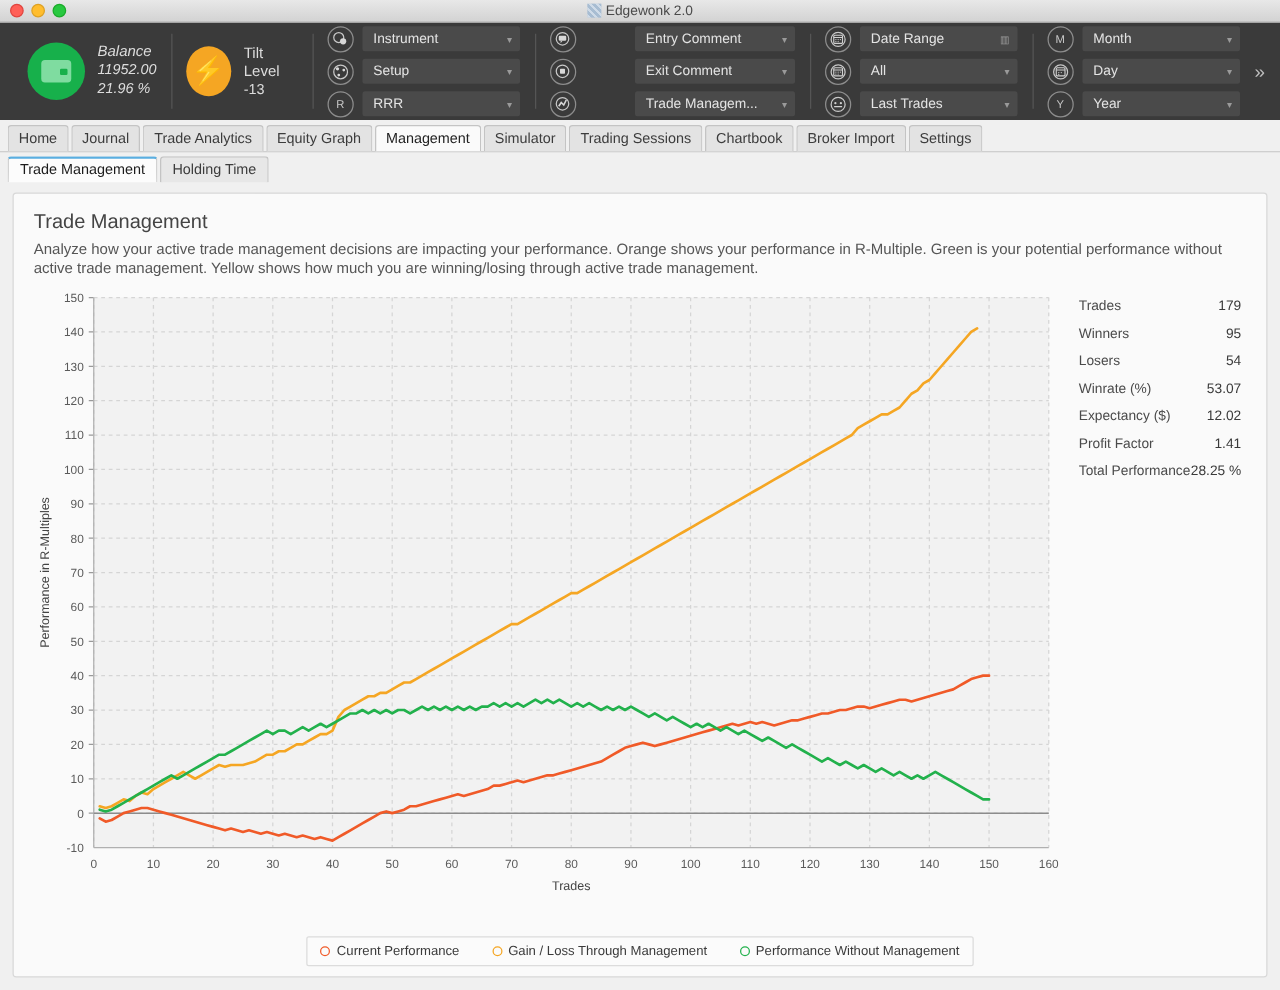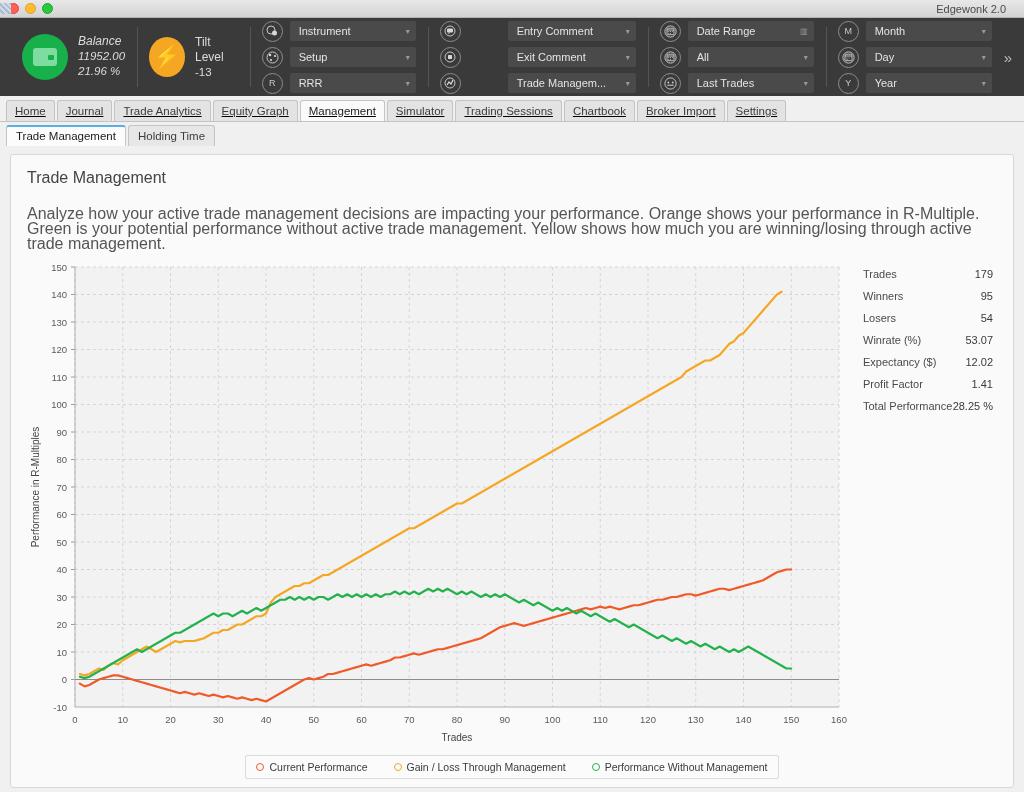--- a/index.html
+++ b/index.html
@@ -16,23 +16,23 @@
     height: 18px; background: linear-gradient(#e8e8e8, #d3d3d3);
     border-bottom: 1px solid #b4b4b4;
     display: flex; align-items: center; position: relative; flex: 0 0 18px;
   }
   .traffic { display: flex; gap: 6px; padding-left: 8px; align-items: center; }
   .dot { width: 11px; height: 11px; border-radius: 50%; }
   .dot.red { background: #ff5f57; border: 1px solid #e0443e; }
   .dot.yellow { background: #ffbd2e; border: 1px solid #dea123; }
   .dot.green { background: #28c840; border: 1px solid #1aab29; }
   .title-center {
-    position: absolute; left: 0; right: 18px; text-align: center;
+    position: absolute; left: 0; right: 0; text-align: center;
     font-size: 11px; color: #4a4a4a; display: flex;
-    align-items: center; justify-content: space-between; gap: 4px;
+    align-items: center; justify-content: center; gap: 4px;
   }
   .title-ico { width: 11px; height: 11px; background: #b7c6d6; display: inline-block;
      background-image: repeating-linear-gradient(45deg, #cfdbe8 0 2px, #a8bdd2 2px 4px); }
 
   
   .toolbar {
     background: #3a3a3a; height: 78px; display: flex; align-items: stretch;
     flex: 0 0 78px; color: #e0e0e0;
   }
   .tb-group { display: flex; align-items: center; padding: 0 12px; position: relative; }
@@ -66,21 +66,20 @@
   .sel.wide { width: 128px; margin-left: 40px; }
   .caret { font-size: 8px; color: #9a9a9a; }
   .tb-spacer { flex: 1; display: flex; align-items: center; justify-content: flex-end; padding-right: 14px; }
   .chev2 { font-size: 15px; color: #bdbdbd; cursor: pointer; letter-spacing: -2px; }
 
   
   .tabbar {
     background: #f0f0f0; display: flex; align-items: flex-end;
     padding: 4px 6px 0 6px; gap: 2px; flex: 0 0 22px; height: 32px;
     border-bottom: 1px solid #c4c4c4;
-    text-decoration: underline;
   }
   .tab {
     font-size: 11.5px; color: #3c3c3c; padding: 3px 8px 3px 8px;
     background: #e3e3e3; border: 1px solid #c4c4c4; border-bottom: none;
     border-radius: 3px 3px 0 0; cursor: pointer; line-height: 14px;
   }
   .tab.active { background: #fafafa; color: #222; }
   .tabbar2 {
     background: #f0f0f0; display: flex; align-items: flex-end;
     padding: 5px 6px 0 6px; gap: 2px; flex: 0 0 24px; height: 24px;
@@ -92,21 +91,21 @@
   }
   .tab2.active { background: #fcfcfc; border-top: 2px solid #5aaee0; padding-top: 2px; color: #1c1c1c; }
 
   
   .content { flex: 1; background: #f0f0f0; padding: 8px 10px 10px 10px; }
   .card {
     background: #fafafa; border: 1px solid #d8d8d8; border-radius: 3px;
     height: 100%; padding: 14px 16px 8px 16px; display: flex; flex-direction: column;
   }
   .card h1 { font-size: 16px; font-weight: normal; color: #444; margin-bottom: 5px; }
-  .card .desc { font-size: 16px; color: #555; line-height: 15px; max-width: 955px; margin-top: 14px; }
+  .card .desc { font-size: 12px; color: #555; line-height: 15px; max-width: 955px; }
 
   .body-row { flex: 1; display: flex; margin-top: 8px; min-height: 0; }
   .chartbox { flex: 1; position: relative; }
   .statbox { width: 176px; padding: 4px 0 0 10px; }
   .stat {
     display: flex; justify-content: space-between; font-size: 11px;
     color: #4a4a4a; padding: 5px 4px 5px 6px;
   }
   .stat .v { color: #3a3a3a; }
 

